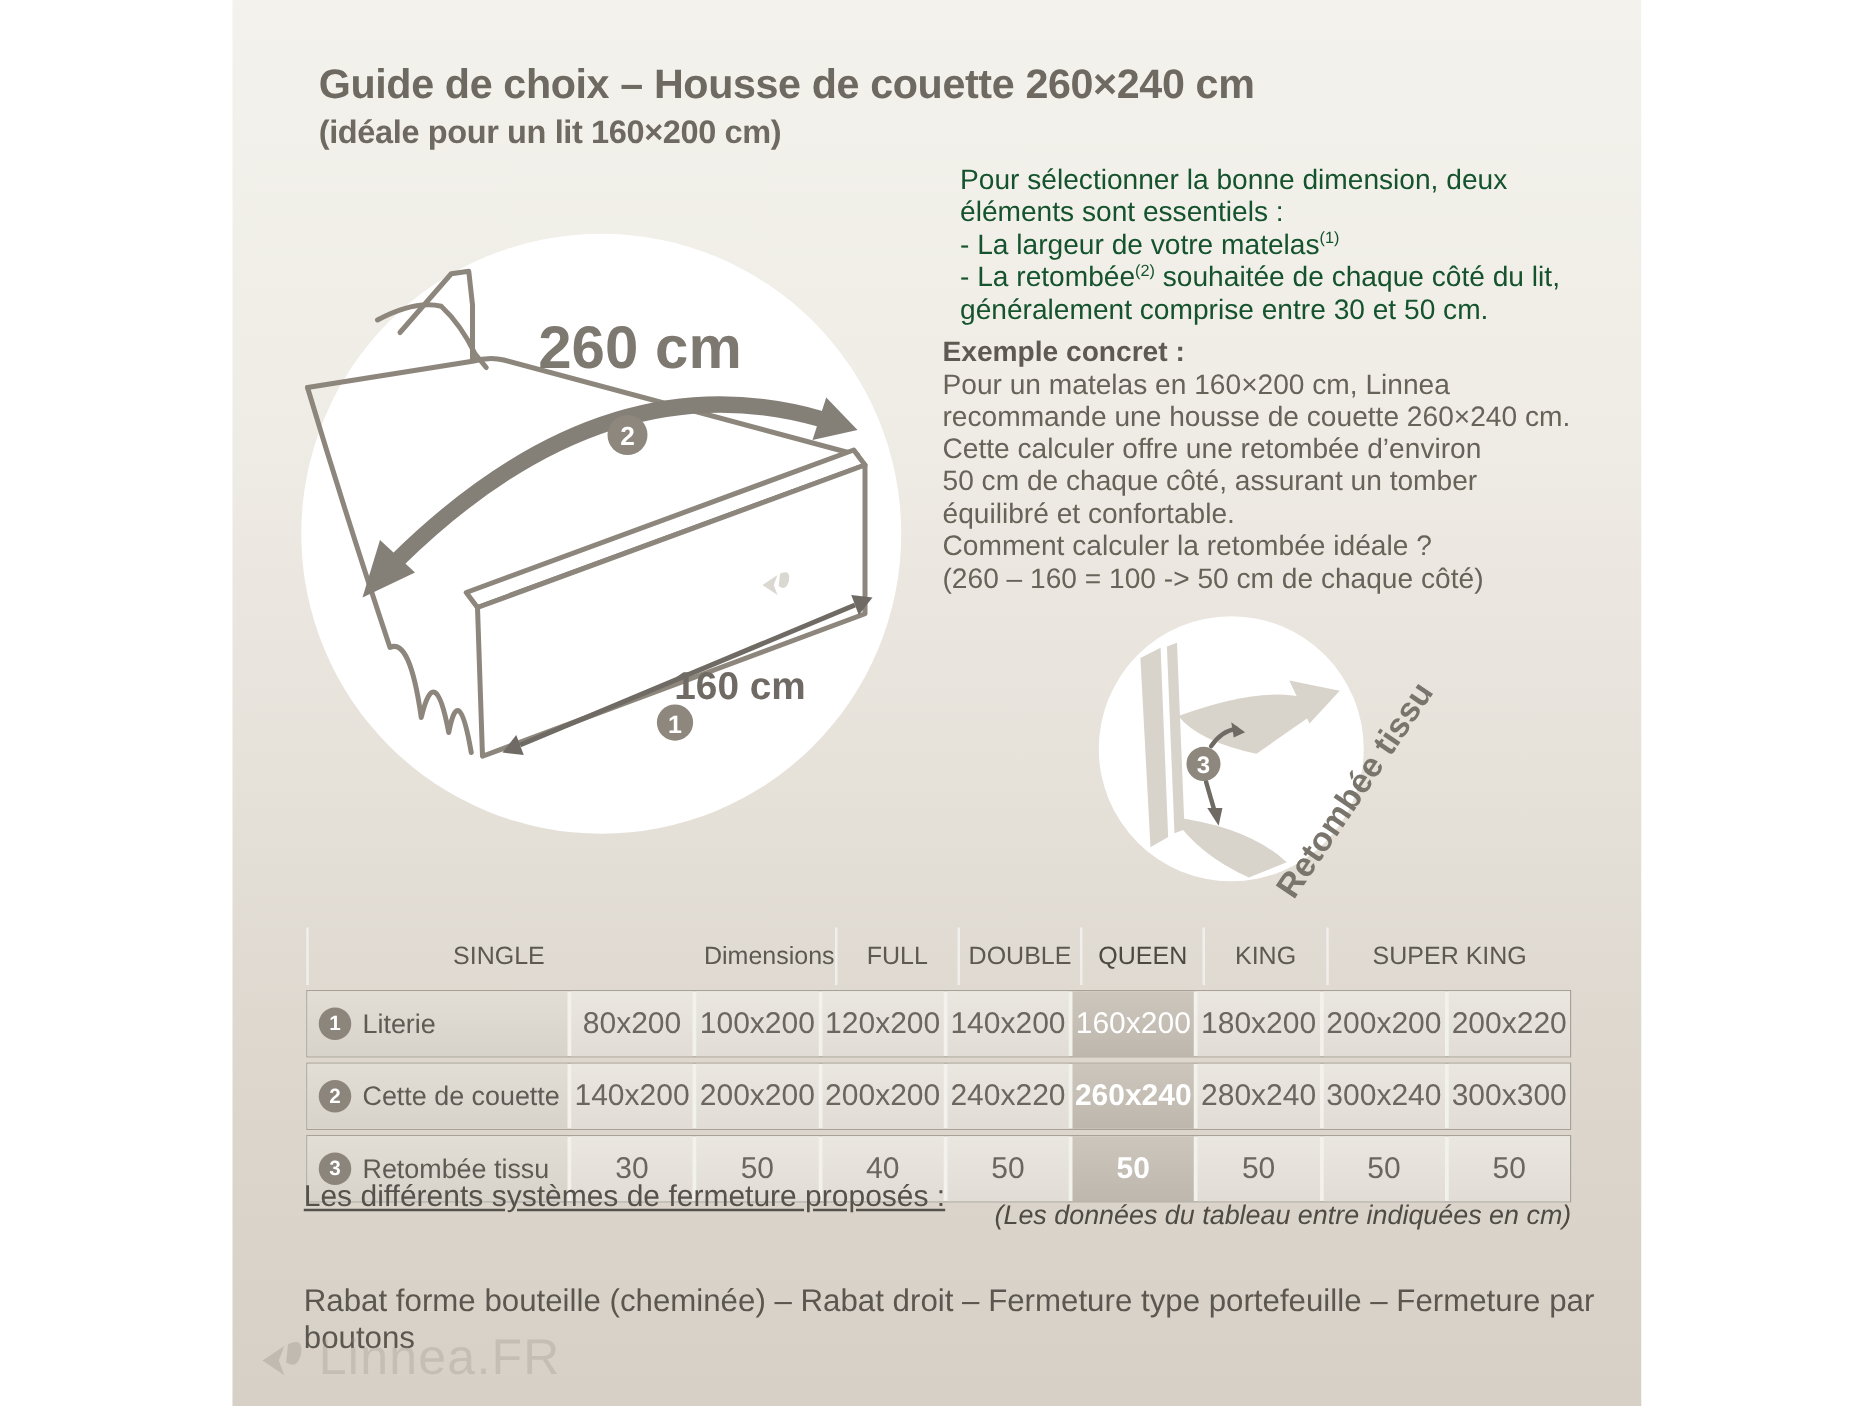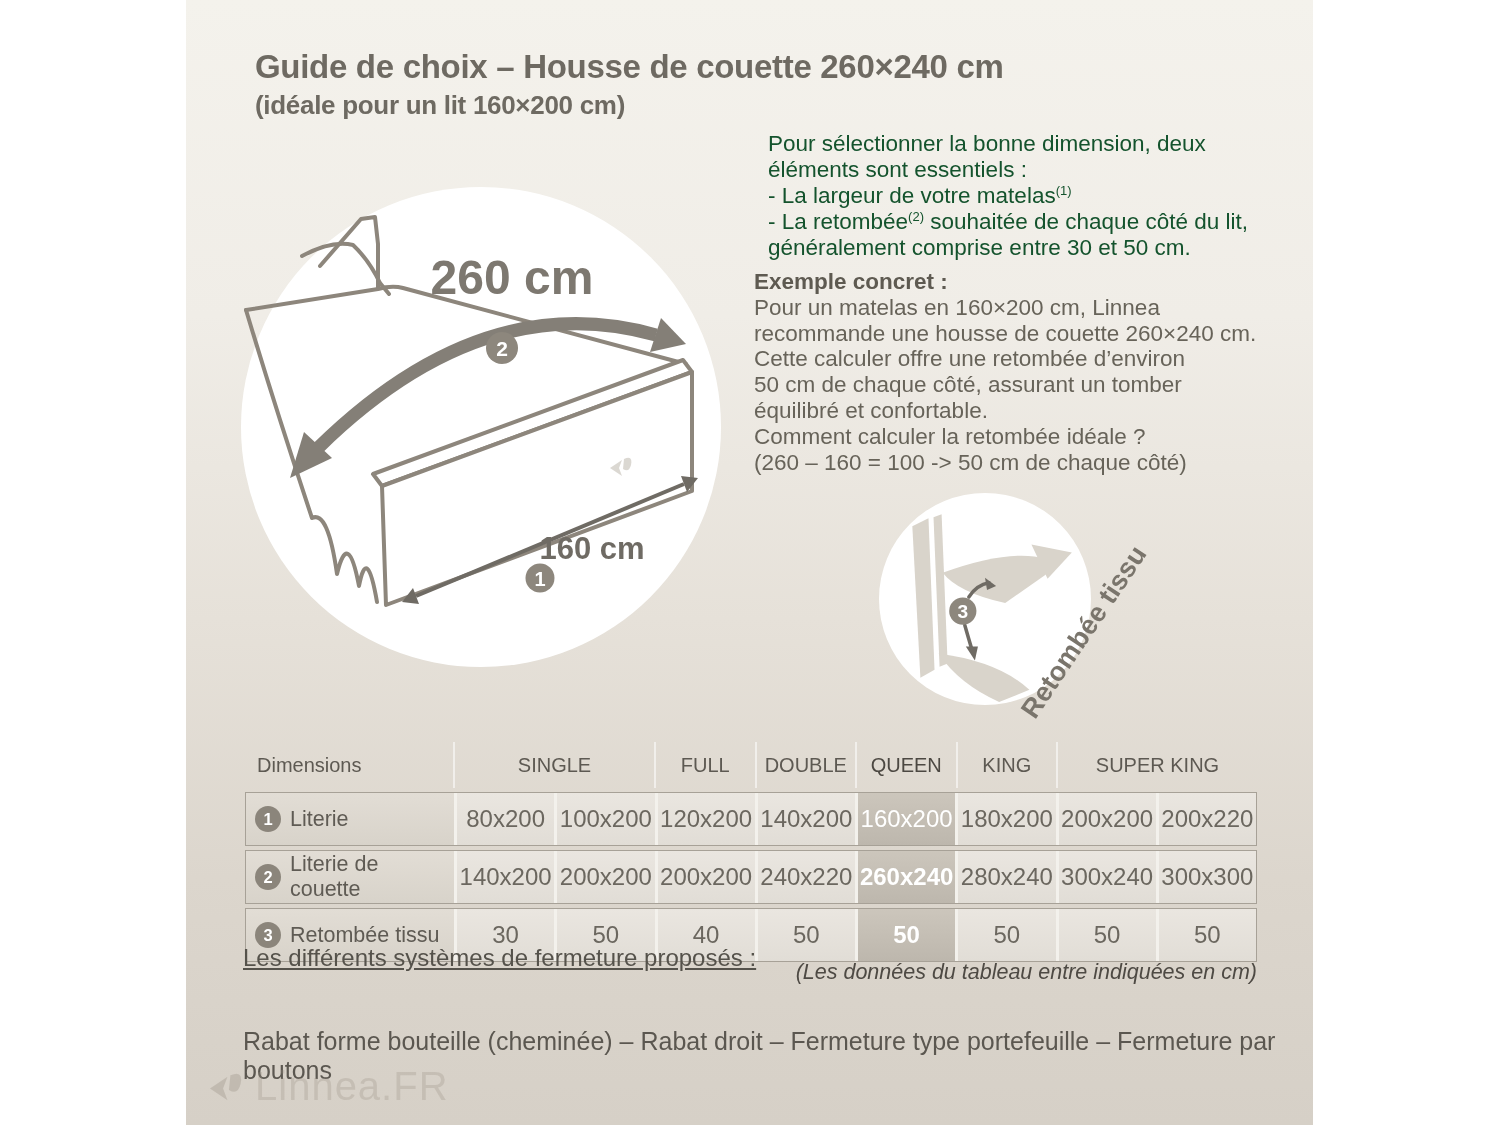--- a/index.html
+++ b/index.html
@@ -130,22 +130,22 @@
       <polygon points="117,93 106,85 108,97" fill="#6f6b64"></polygon>
       <polygon points="96,167 87,153 99,153" fill="#6f6b64"></polygon>
       <circle cx="84" cy="118" r="13.5" fill="#8d877d"></circle>
       <text x="84" y="125" text-anchor="middle" font-size="19" font-weight="bold" fill="#ffffff">3</text>
     </svg>
   </div>
   <div class="droplabel">Retombée tissu</div>
 
   <div class="table">
     <div class="thead">
+      <div class="th" style="grid-column:span 2">SINGLE</div>
       <div class="th first">Dimensions</div>
-      <div class="th" style="grid-column:span 2">SINGLE</div>
       <div class="th">FULL</div>
       <div class="th">DOUBLE</div>
       <div class="th queenh">QUEEN</div>
       <div class="th">KING</div>
       <div class="th" style="grid-column:span 2">SUPER KING</div>
     </div>
 
     <div class="trow">
       <div class="cell labelcell">
         <span class="badge">1</span>
@@ -157,21 +157,21 @@
       <div class="cell">140x200</div>
       <div class="cell queen">160x200</div>
       <div class="cell">180x200</div>
       <div class="cell">200x200</div>
       <div class="cell">200x220</div>
     </div>
 
     <div class="trow">
       <div class="cell labelcell">
         <span class="badge">2</span>
-        <span>Literie de couette</span>
+        <span>Cette de couette</span>
       </div>
       <div class="cell">140x200</div>
       <div class="cell">200x200</div>
       <div class="cell">200x200</div>
       <div class="cell">240x220</div>
       <div class="cell queen">260x240</div>
       <div class="cell">280x240</div>
       <div class="cell">300x240</div>
       <div class="cell">300x300</div>
     </div>

